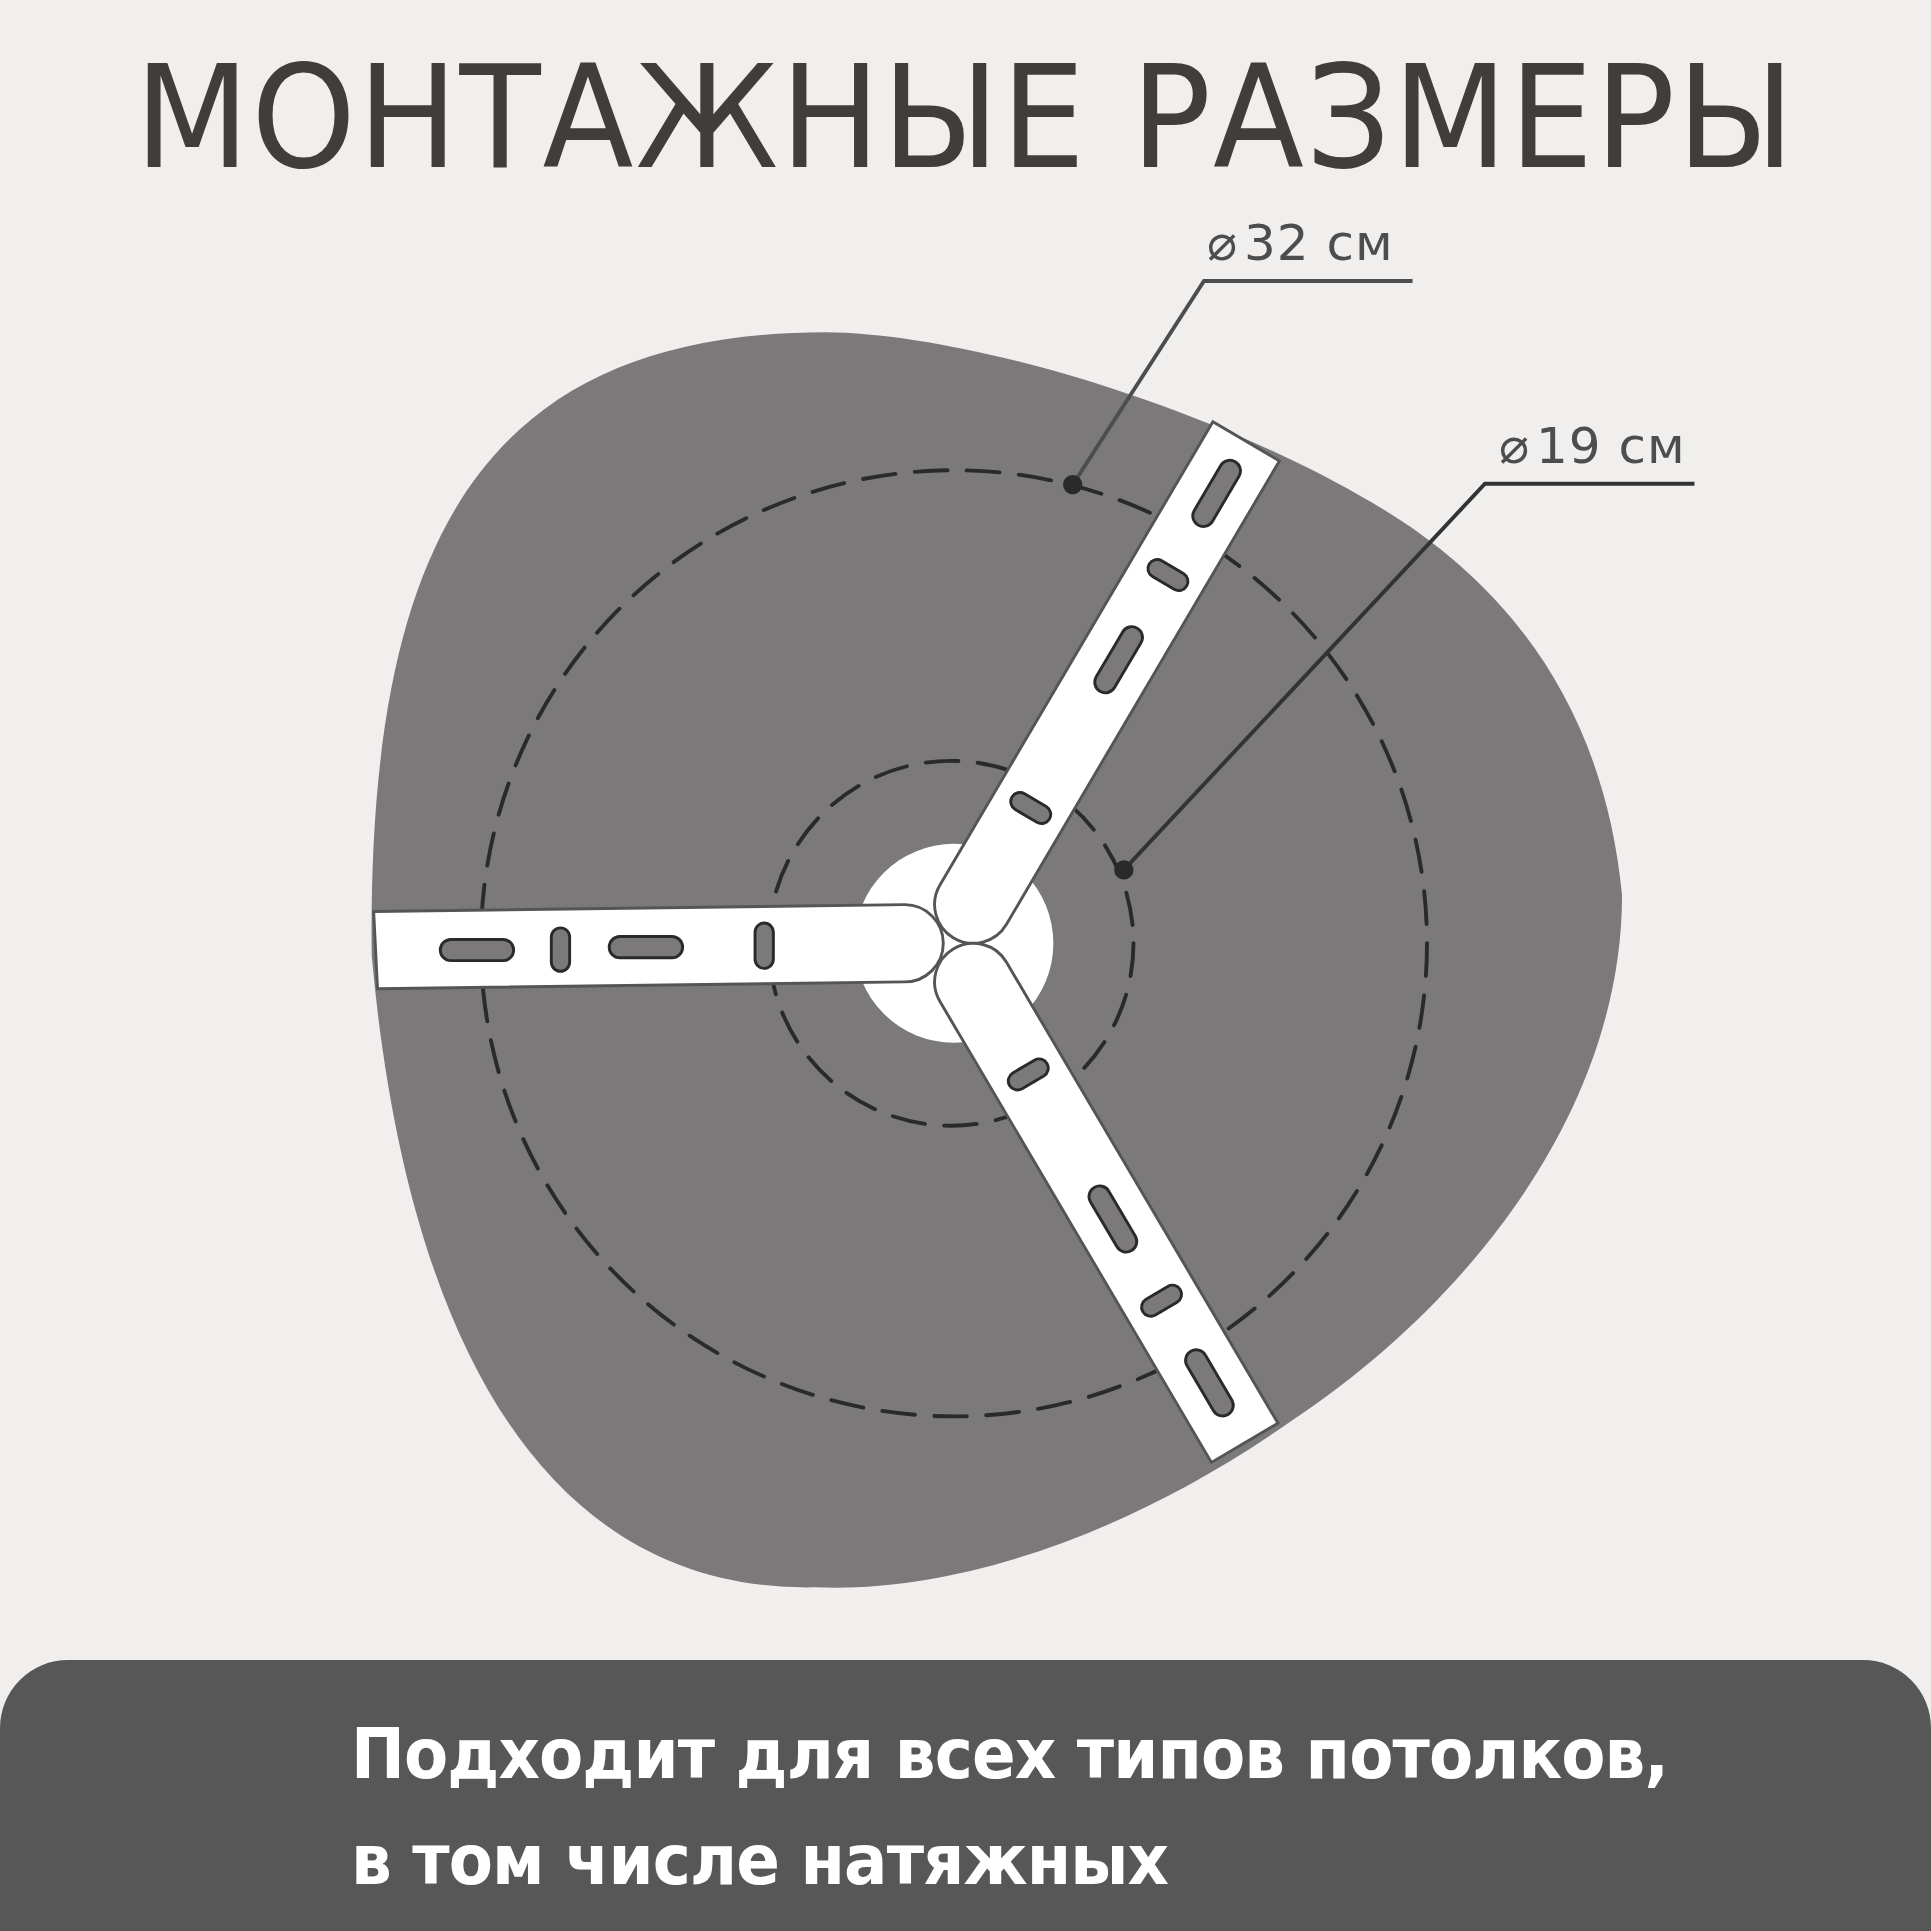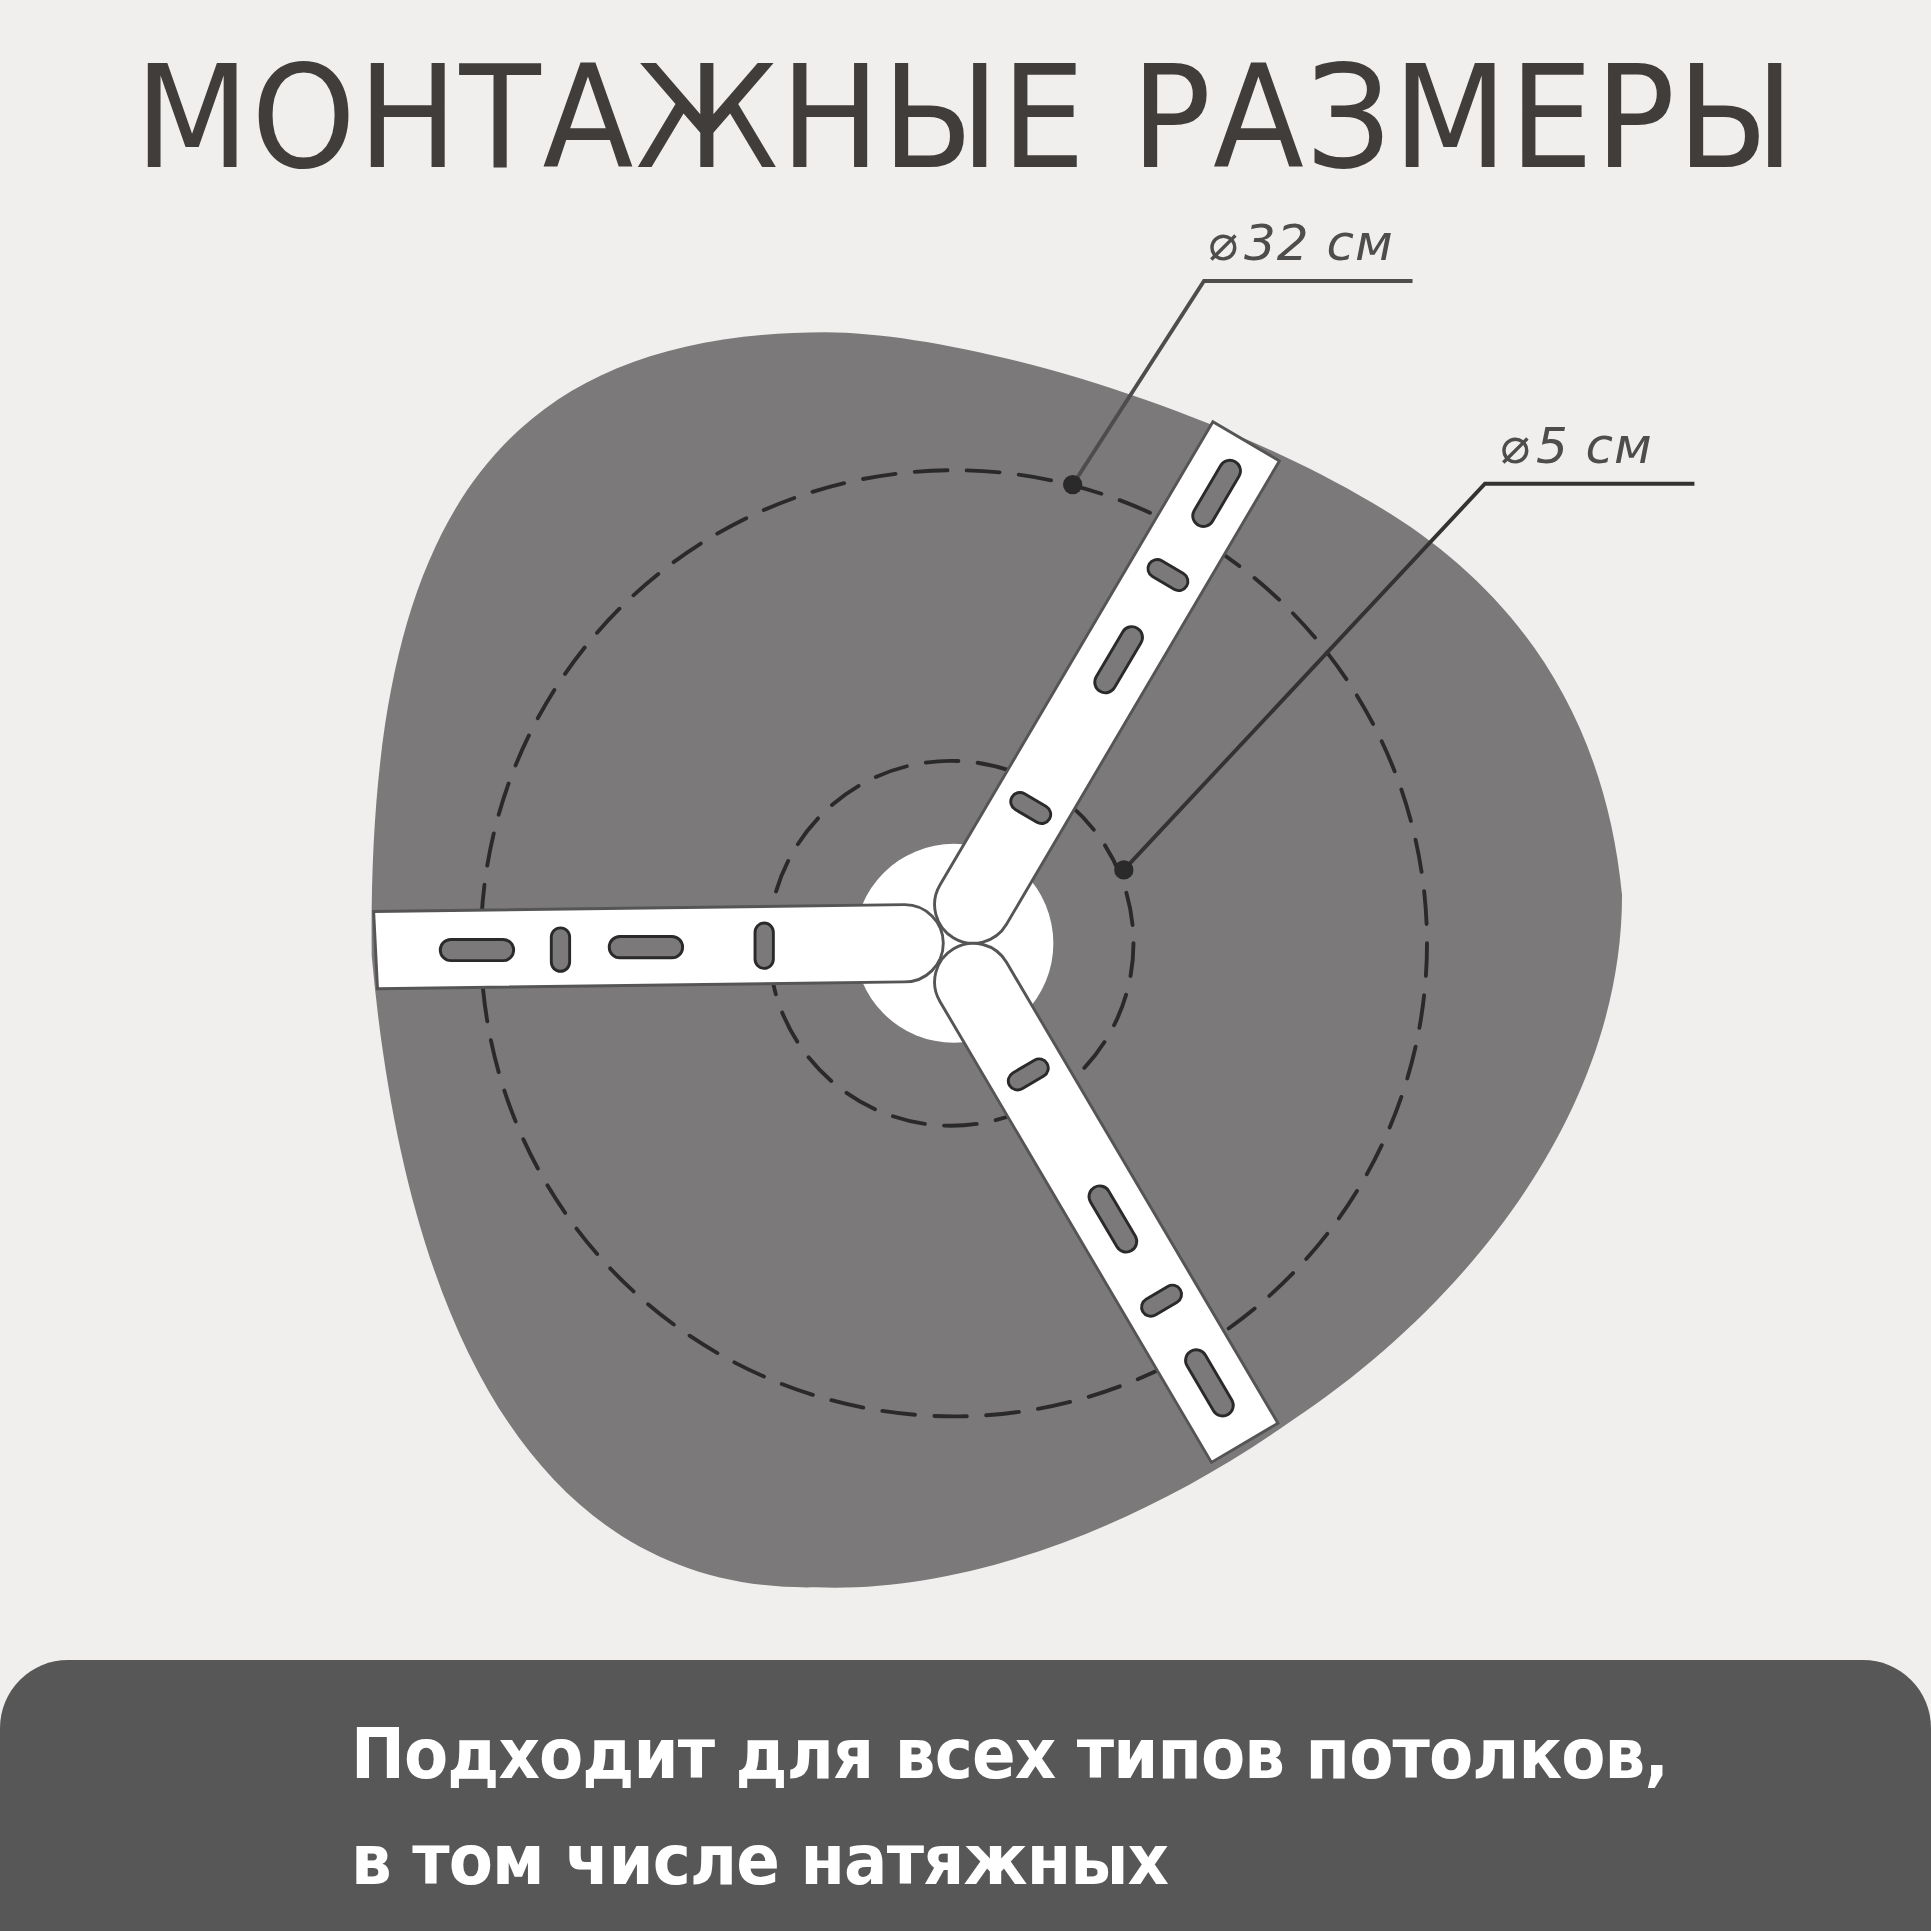--- a/index.html
+++ b/index.html
@@ -1,19 +1,19 @@
 <!DOCTYPE html>
 <html><head>
 <meta charset="utf-8">
 <style>
   html, body { margin:0; padding:0; }
   body { width:1931px; height:1931px; background:#f0efed; position:relative; overflow:hidden; font-family:"DejaVu Sans", sans-serif; }
   #title { position:absolute; left:0; top:39px; width:1931px; text-align:center; font-size:143px; font-weight:400; color:#403d3a; letter-spacing:1.9px; transform:scaleX(0.93); transform-origin:center; line-height:1.1; }
   #diagram { position:absolute; left:0; top:0; }
-  .dim-label { position:absolute; font-size:50px; color:#4d4d4d; white-space:nowrap; letter-spacing:1px;font-style:italic; }
+  .dim-label { position:absolute; font-size:50px; color:#4d4d4d; white-space:nowrap; letter-spacing:1px; }
   .dim-label .diam { display:inline-block; margin-right:5.8px; }
   #dim-32 { left:1207px; top:214px; }
   #dim-17 { left:1499px; top:417px; }
   #bottom-panel { position:absolute; left:0; top:1660px; width:1931px; height:319px; background:#575757; border-radius:68px 68px 0 0; }
   #bottom-text { position:absolute; left:351px; top:1701px; color:#ffffff; font-size:70px; line-height:106px; font-weight:700; letter-spacing:-1px; transform:scaleX(0.92); transform-origin:left top; }
   #bottom-text div { white-space:nowrap; }
 </style>
 </head>
 <body>
 
@@ -65,21 +65,21 @@
   <g>
     <polyline points="1164,901 1538,501 1755,501" fill="none" stroke="#333333" stroke-width="4"></polyline>
     <circle cx="1164" cy="901" r="10" fill="#2a2a2a"></circle>
   </g>
 </svg>
 
 <div id="dim-32" class="dim-label">
   <span class="diam">⌀</span><span>32 см</span>
 </div>
 <div id="dim-17" class="dim-label">
-  <span class="diam">⌀</span><span>5 см</span>
+  <span class="diam">⌀</span><span>19 см</span>
 </div>
 
 <div id="bottom-panel"></div>
 <div id="bottom-text">
   <div>Подходит для всех типов потолков,</div>
   <div>в том числе натяжных</div>
 </div>
 
 
 </body></html>

